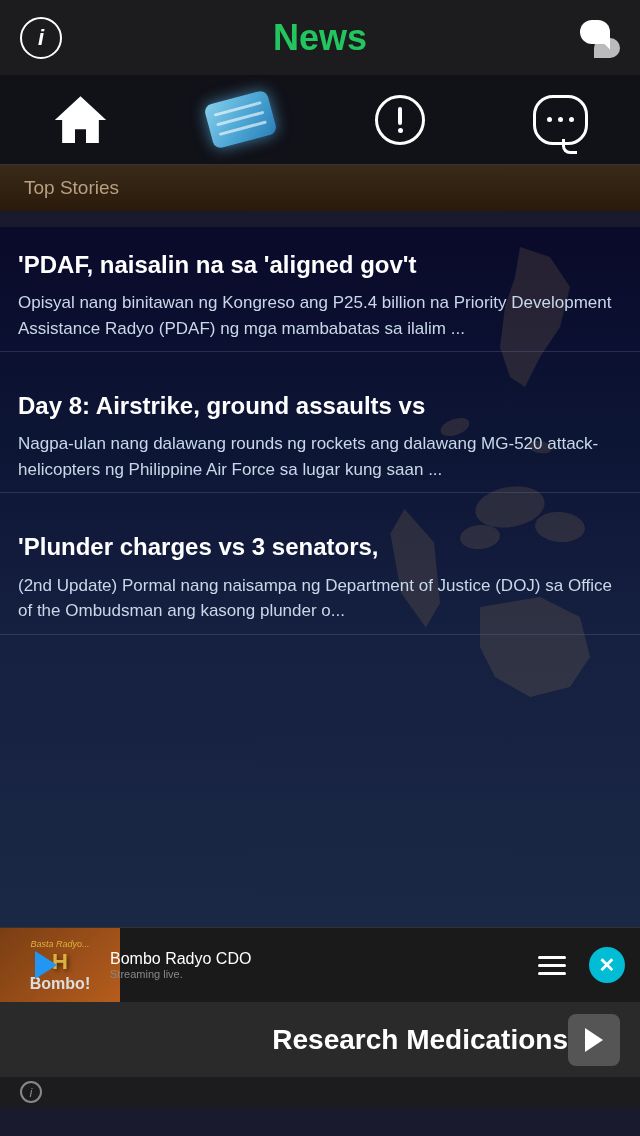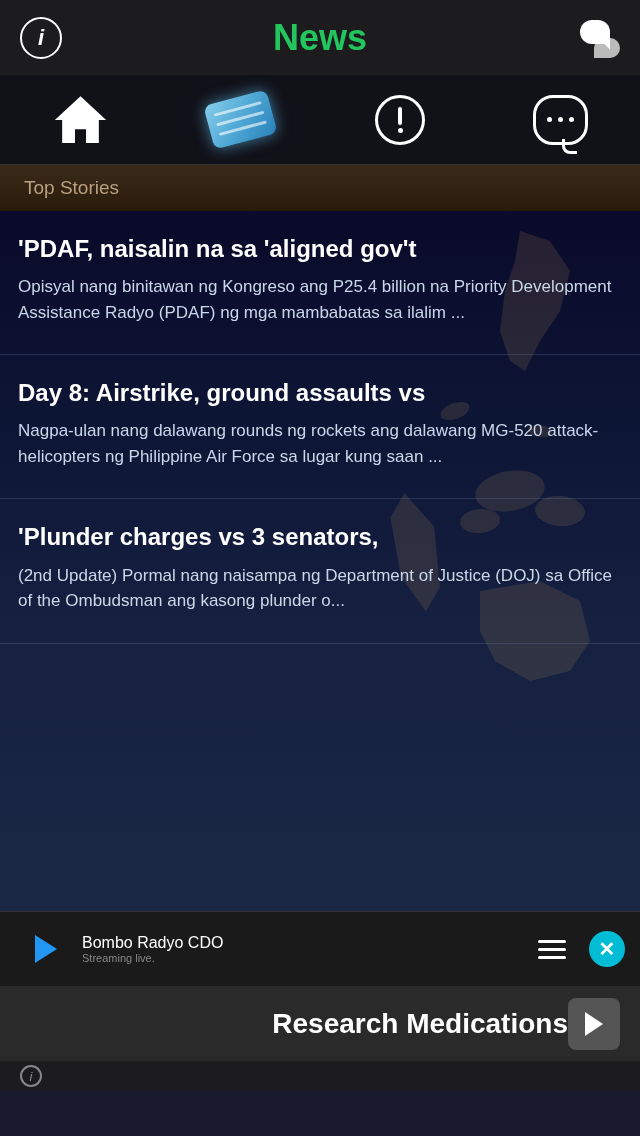--- a/index.html
+++ b/index.html
@@ -204,22 +204,23 @@
       height: 100%;
       opacity: 0.25;
       pointer-events: none;
       z-index: 0;
     }
 
     
     .news-item {
       position: relative;
       z-index: 1;
-      padding: 22px 18px 29px 18px;
+      padding: 22px 18px 10px 18px;
       border-bottom: 1px solid rgba(100, 120, 160, 0.3);
+      margin-top: 16px;
     }
     .news-title {
       font-size: 24px;
       font-weight: 700;
       color: white;
       margin-bottom: 10px;
       line-height: 1.3;
     }
     .news-excerpt {
       font-size: 17px;
@@ -285,20 +286,21 @@
       width: 0;
       height: 0;
       border-top: 14px solid transparent;
       border-bottom: 14px solid transparent;
       border-left: 22px solid #2196F3;
     }
     .radio-info {
       flex: 1;
       position: relative;
       z-index: 2;
+      margin-left: 28px;
     }
     .radio-name {
       font-size: 16px;
       color: white;
       font-weight: 500;
     }
     .radio-status {
       font-size: 11px;
       color: #888;
     }
@@ -469,20 +471,25 @@
   </div>
 
   <div class="news-item">
     <div class="news-title">'Plunder charges vs 3 senators,</div>
     <div class="news-excerpt">(2nd Update) Pormal nang naisampa ng Department of Justice (DOJ) sa Office of the Ombudsman ang kasong plunder o...</div>
   </div>
 </div>
 
 <div class="radio-player">
 
+  <div class="radio-bg-logo">
+    <span class="radio-logo-text-basta">Basta Radyo...</span>
+    <span class="radio-logo-h">H</span>
+    <span class="radio-logo-bombo">Bombo!</span>
+  </div>
 
   <button class="play-btn">
     <div class="play-triangle"></div>
   </button>
 
   <div class="radio-info">
     <div class="radio-name">Bombo Radyo CDO</div>
     <div class="radio-status">Streaming live.</div>
   </div>
 

